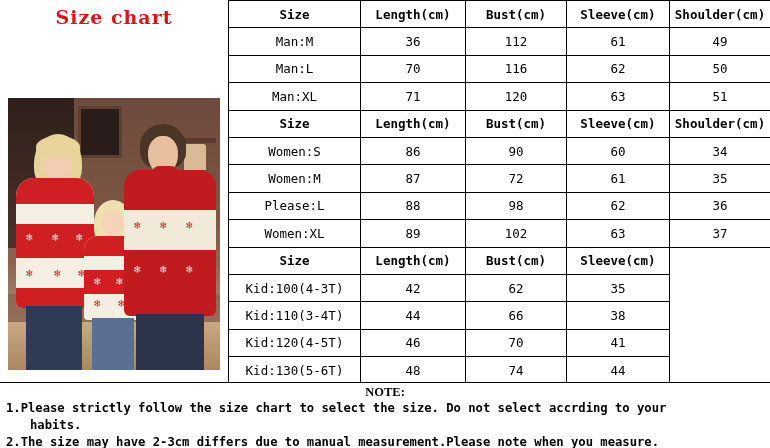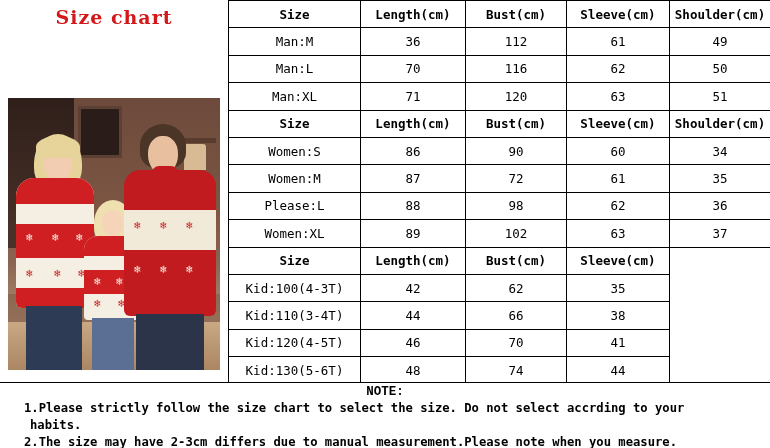--- a/index.html
+++ b/index.html
@@ -226,28 +226,28 @@
     height: 66px;
     border-top: 1px solid #000;
     background: #fff;
   }
   .note-title {
     text-align: center;
     font-weight: bold;
     font-size: 12.5px;
     line-height: 16px;
     padding-top: 1px;
-    font-family: Liberation Mono, monospace;
+    font-family: Liberation Serif, serif;
   }
   .note-line {
     font-weight: bold;
     font-size: 12.2px;
     line-height: 17px;
     font-family: "DejaVu Sans Mono", monospace;
-    padding-left: 24px;
+    padding-left: 6px;
   }
   .note-line.indent2 {
     padding-left: 30px;
   }
 </style>
 </head>
 <body>
 
 <div class="page">
 

